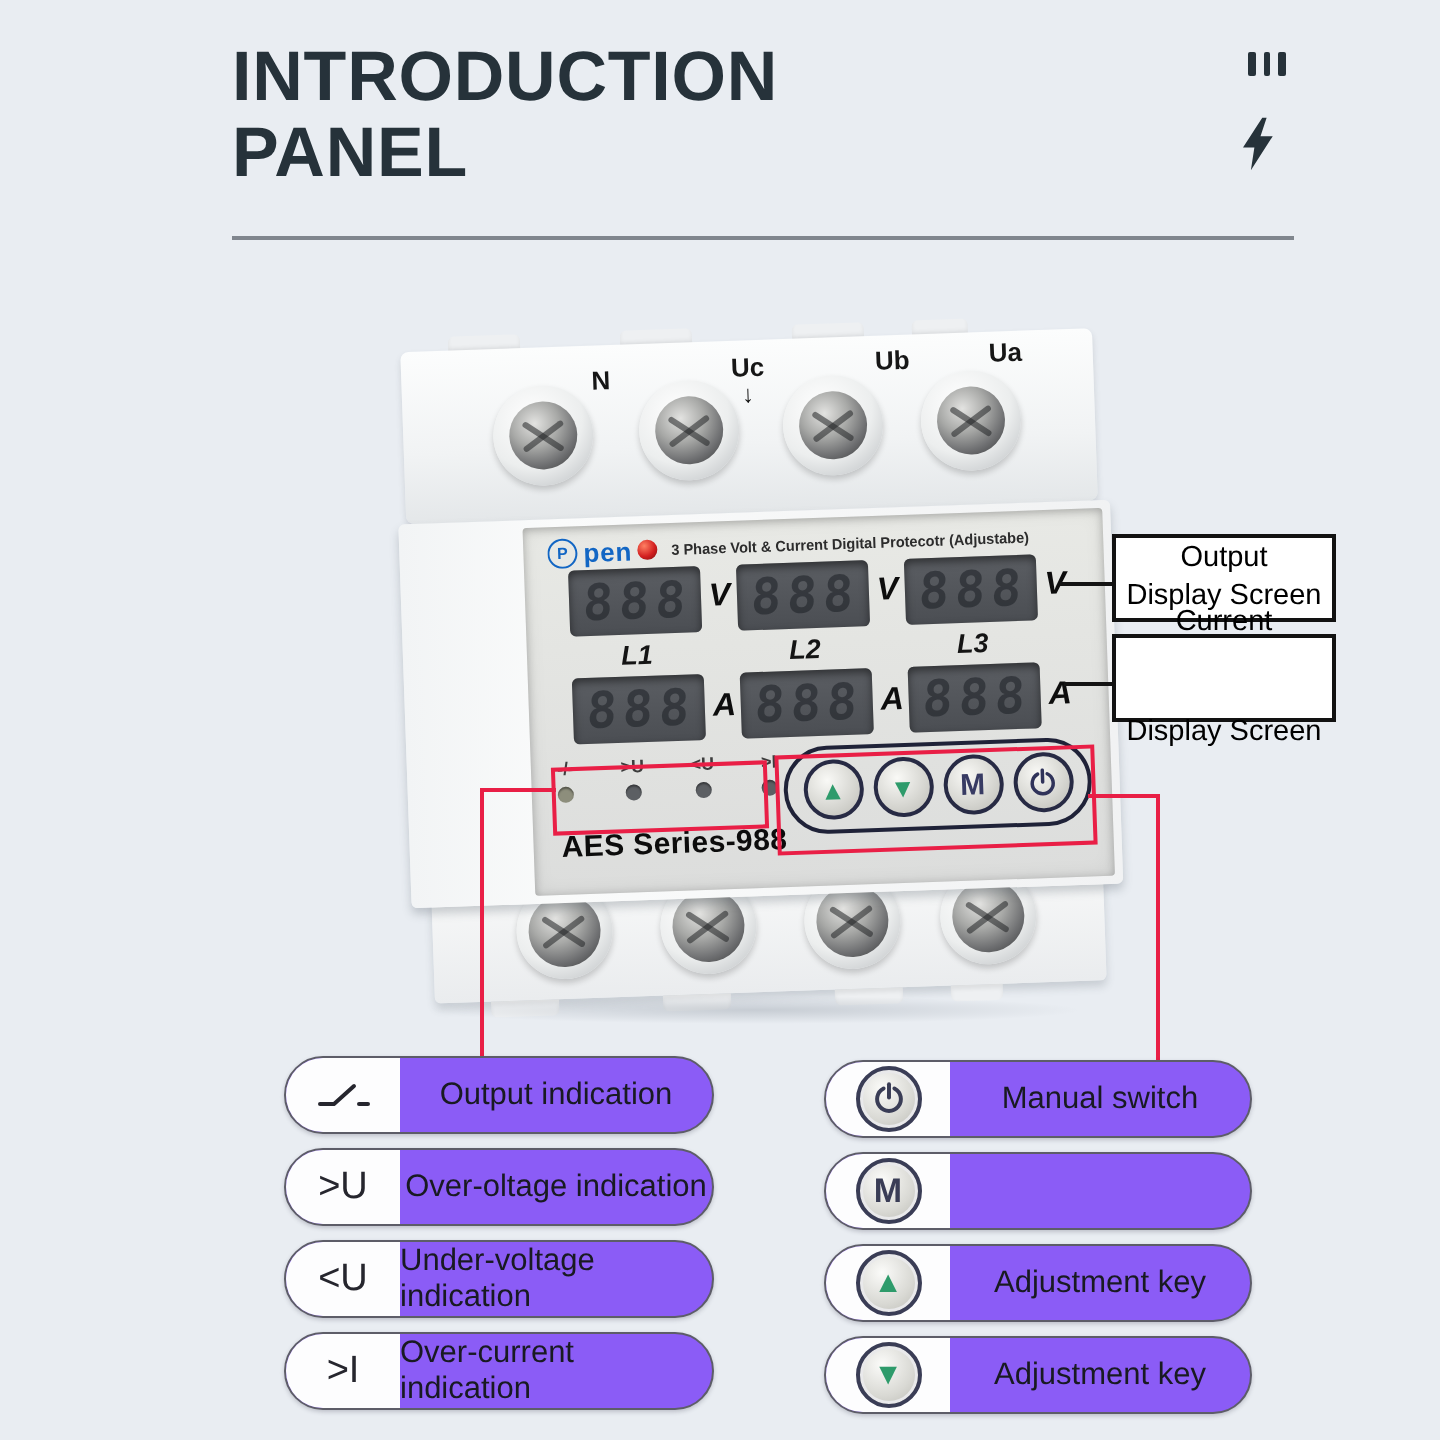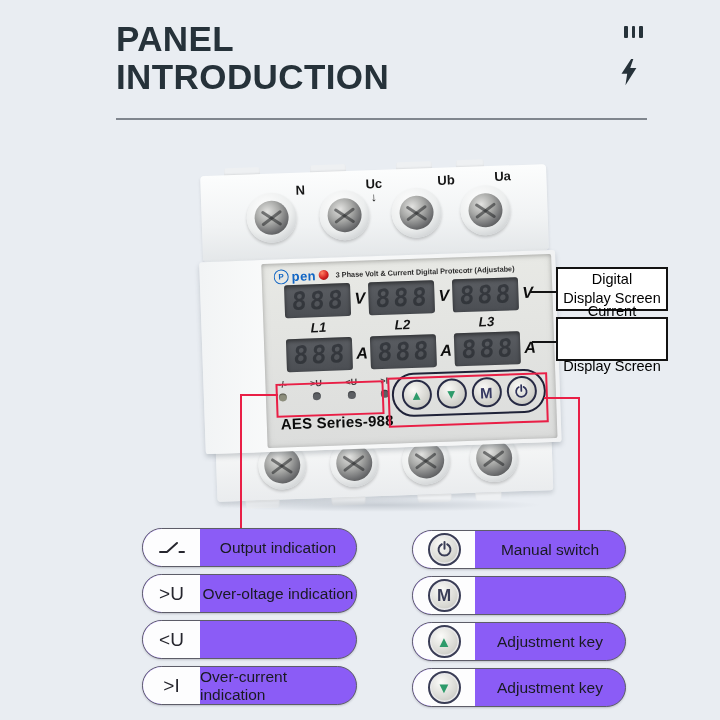--- a/index.html
+++ b/index.html
@@ -105,22 +105,22 @@
   .btn-circle .m-letter{font-size:17px;color:#3a3d56;}
   .shadow{position:absolute;left:212px;top:498px;width:330px;height:14px;border-radius:50%;
         background:radial-gradient(ellipse,rgba(110,120,132,.28),rgba(110,120,132,0) 70%);}
 </style>
 </head>
 <body>
 
 <div class="page">
 
   <div class="title">
+    <div>INTRODUCTION</div>
     <div>PANEL</div>
-    <div>INTRODUCTION</div>
   </div>
   <div class="menu-bars">
       <i></i>
       <i></i>
       <i></i>
     </div>
   <svg class="abs" style="left:618px;top:57px;" width="21" height="30" viewBox="0 0 24 32">
     <path d="M15 1 L4 18 h6.5 L8.5 31 L21 11.5 h-7 L17.5 1 Z" fill="#26323a"></path>
   </svg>
   <div class="divider"></div>
@@ -256,21 +256,21 @@
   <div class="red-box" style="left:276px;top:382px;width:104px;height:30px;"></div>
   <div class="red-box" style="left:388px;top:375px;width:156px;height:46px;"></div>
   <div class="red-line" style="left:240px;top:394px;width:38px;height:2px;"></div>
   <div class="red-line" style="left:240px;top:394px;width:2px;height:136px;"></div>
   <div class="red-line" style="left:544px;top:397px;width:36px;height:2px;"></div>
   <div class="red-line" style="left:578px;top:397px;width:2px;height:135px;"></div>
 
   <div class="blk-line" style="left:530px;top:291px;width:26px;height:2px;"></div>
   <div class="blk-line" style="left:532px;top:341px;width:24px;height:2px;"></div>
   <div class="callout-box" style="top:267px;">
-    <span>Digital</span>
+    <span>Output</span>
     <span>Display Screen</span>
   </div>
   <div class="callout-box" style="top:317px;gap:36px;">
     <span>Current</span>
     <span>Display Screen</span>
   </div>
 
   <div class="pill" style="left:142px;top:528px;width:215px;">
     <div class="sym">
       <svg width="26" height="14" viewBox="0 0 26 14">
@@ -278,20 +278,21 @@
       </svg>
     </div>
     <div class="lbl">Output indication</div>
   </div>
   <div class="pill" style="left:142px;top:574px;width:215px;">
     <div class="sym">&gt;U</div>
     <div class="lbl">Over-oltage indication</div>
   </div>
   <div class="pill" style="left:142px;top:620px;width:215px;">
     <div class="sym">&lt;U</div>
+    <div class="lbl">Under-voltage indication</div>
   </div>
   <div class="pill" style="left:142px;top:666px;width:215px;">
     <div class="sym">&gt;I</div>
     <div class="lbl">Over-current indication</div>
   </div>
 
   <div class="pill" style="left:412px;top:530px;width:214px;">
     <div class="sym wide">
       <div class="btn-circle">
         <svg width="17" height="17" viewBox="0 0 24 24">

